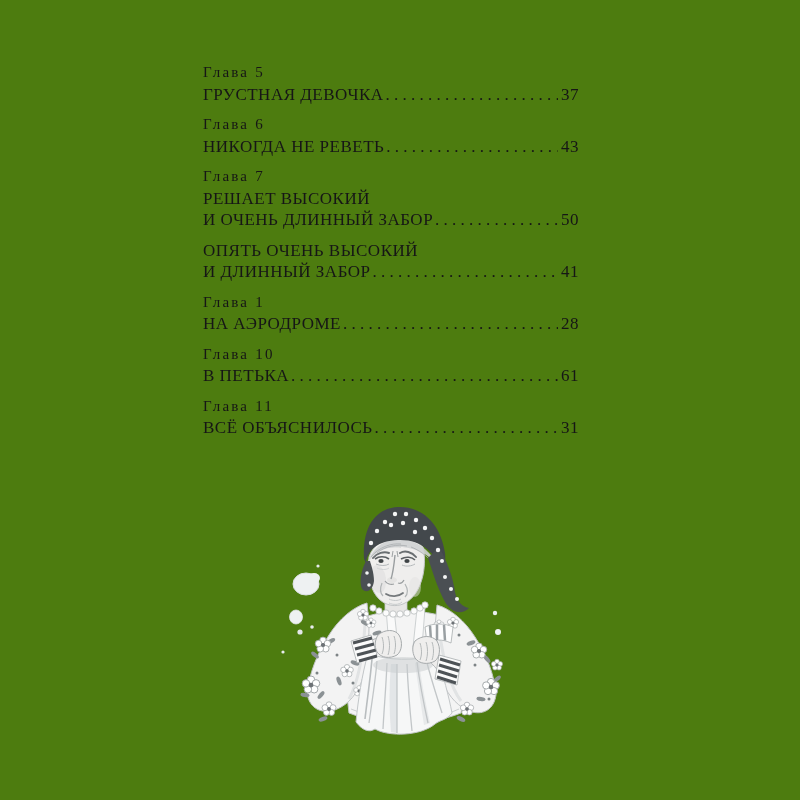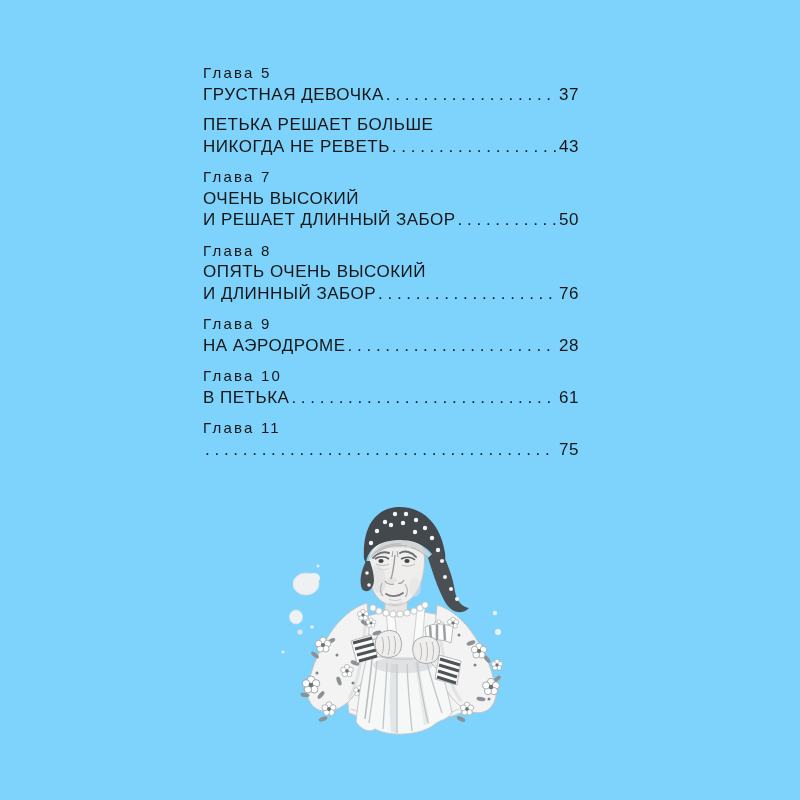--- a/index.html
+++ b/index.html
@@ -1,22 +1,22 @@
 <!DOCTYPE html>
 <html><head>
 <meta charset="utf-8">
 <style>
   html, body { margin: 0; padding: 0; background: #ffffff; }
   .sheet {
     position: relative;
     width: 800px;
     height: 800px;
-    background: #7dd3fc;
+    background: #4d7c0f;
     overflow: hidden;
-    font-family: Liberation Sans, sans-serif;
+    font-family: Liberation Serif, serif;
   }
   .toc {
     position: absolute;
     left: 203px;
     top: 62px;
     width: 376px;
     color: #161616;
   }
   .entry { margin-bottom: 9px; }
   .chapter {
@@ -57,71 +57,71 @@
     <div class="entry">
       <div class="chapter">Глава 5</div>
     <div class="tline tlast">
           <span class="ttext">ГРУСТНАЯ ДЕВОЧКА</span>
           <span class="leader" aria-hidden="true">. . . . . . . . . . . . . . . . . . . . . . . . . . . . . . . . . . . . . . . . . . . . . . . . . . . . . . . . . . . . . . . . . . . . . . . . . . . . . . . . </span>
           <span class="pagenum">37</span>
         </div>
       </div>
 
     <div class="entry">
-    <div class="tline">ПЕТЬКА РЕШАЕТ БОЛЬШЕ</div>
+      <div class="chapter">Глава 6</div>
         <div class="tline tlast">
           <span class="ttext">НИКОГДА НЕ РЕВЕТЬ</span>
           <span class="leader" aria-hidden="true">. . . . . . . . . . . . . . . . . . . . . . . . . . . . . . . . . . . . . . . . . . . . . . . . . . . . . . . . . . . . . . . . . . . . . . . . . . . . . . . . </span>
           <span class="pagenum">43</span>
         </div>
       </div>
 
     <div class="entry">
       <div class="chapter">Глава 7</div>
-    <div class="tline">ОЧЕНЬ ВЫСОКИЙ</div>
+    <div class="tline">РЕШАЕТ ВЫСОКИЙ</div>
         <div class="tline tlast">
-          <span class="ttext">И РЕШАЕТ ДЛИННЫЙ ЗАБОР</span>
+          <span class="ttext">И ОЧЕНЬ ДЛИННЫЙ ЗАБОР</span>
           <span class="leader" aria-hidden="true">. . . . . . . . . . . . . . . . . . . . . . . . . . . . . . . . . . . . . . . . . . . . . . . . . . . . . . . . . . . . . . . . . . . . . . . . . . . . . . . . </span>
           <span class="pagenum">50</span>
         </div>
       </div>
 
     <div class="entry">
-      <div class="chapter">Глава 8</div>
     <div class="tline">ОПЯТЬ ОЧЕНЬ ВЫСОКИЙ</div>
         <div class="tline tlast">
           <span class="ttext">И ДЛИННЫЙ ЗАБОР</span>
           <span class="leader" aria-hidden="true">. . . . . . . . . . . . . . . . . . . . . . . . . . . . . . . . . . . . . . . . . . . . . . . . . . . . . . . . . . . . . . . . . . . . . . . . . . . . . . . . </span>
-          <span class="pagenum">76</span>
-        </div>
-      </div>
-
-    <div class="entry">
-      <div class="chapter">Глава 9</div>
+          <span class="pagenum">41</span>
+        </div>
+      </div>
+
+    <div class="entry">
+      <div class="chapter">Глава 1</div>
     <div class="tline tlast">
           <span class="ttext">НА АЭРОДРОМЕ</span>
           <span class="leader" aria-hidden="true">. . . . . . . . . . . . . . . . . . . . . . . . . . . . . . . . . . . . . . . . . . . . . . . . . . . . . . . . . . . . . . . . . . . . . . . . . . . . . . . . </span>
           <span class="pagenum">28</span>
         </div>
       </div>
 
     <div class="entry">
       <div class="chapter">Глава 10</div>
     <div class="tline tlast">
           <span class="ttext">В ПЕТЬКА</span>
           <span class="leader" aria-hidden="true">. . . . . . . . . . . . . . . . . . . . . . . . . . . . . . . . . . . . . . . . . . . . . . . . . . . . . . . . . . . . . . . . . . . . . . . . . . . . . . . . </span>
           <span class="pagenum">61</span>
         </div>
       </div>
 
     <div class="entry">
       <div class="chapter">Глава 11</div>
     <div class="tline tlast">
-          <span class="leader" aria-hidden="true">. . . . . . . . . . . . . . . . . . . . . . . . . . . . . . . . . . . . . . . . . . . . . . . . . . . . . . . . . . . . . . . . . . . . . . . . . . . . . . . . </span>
-          <span class="pagenum">75</span>
+          <span class="ttext">ВСЁ ОБЪЯСНИЛОСЬ</span>
+          <span class="leader" aria-hidden="true">. . . . . . . . . . . . . . . . . . . . . . . . . . . . . . . . . . . . . . . . . . . . . . . . . . . . . . . . . . . . . . . . . . . . . . . . . . . . . . . . </span>
+          <span class="pagenum">31</span>
         </div>
       </div>
   </div>
 
   <svg class="illustration" role="img" width="258" height="248" viewBox="0 0 258 248" xmlns="http://www.w3.org/2000/svg" aria-label="Grayscale watercolor of a worried elderly woman in a dark polka-dot headscarf and floral blouse with striped knit cuffs, clasping her apron to her chest; faint watercolor splotches beside her">
     <defs>
       <g id="fl">
         <circle cx="0" cy="-4.2" r="3" fill="#ffffff" stroke="#a2a7a9" stroke-width="0.8"></circle>
         <circle cx="4" cy="-1.3" r="3" fill="#ffffff" stroke="#a2a7a9" stroke-width="0.8"></circle>
         <circle cx="2.5" cy="3.4" r="3" fill="#ffffff" stroke="#a2a7a9" stroke-width="0.8"></circle>

